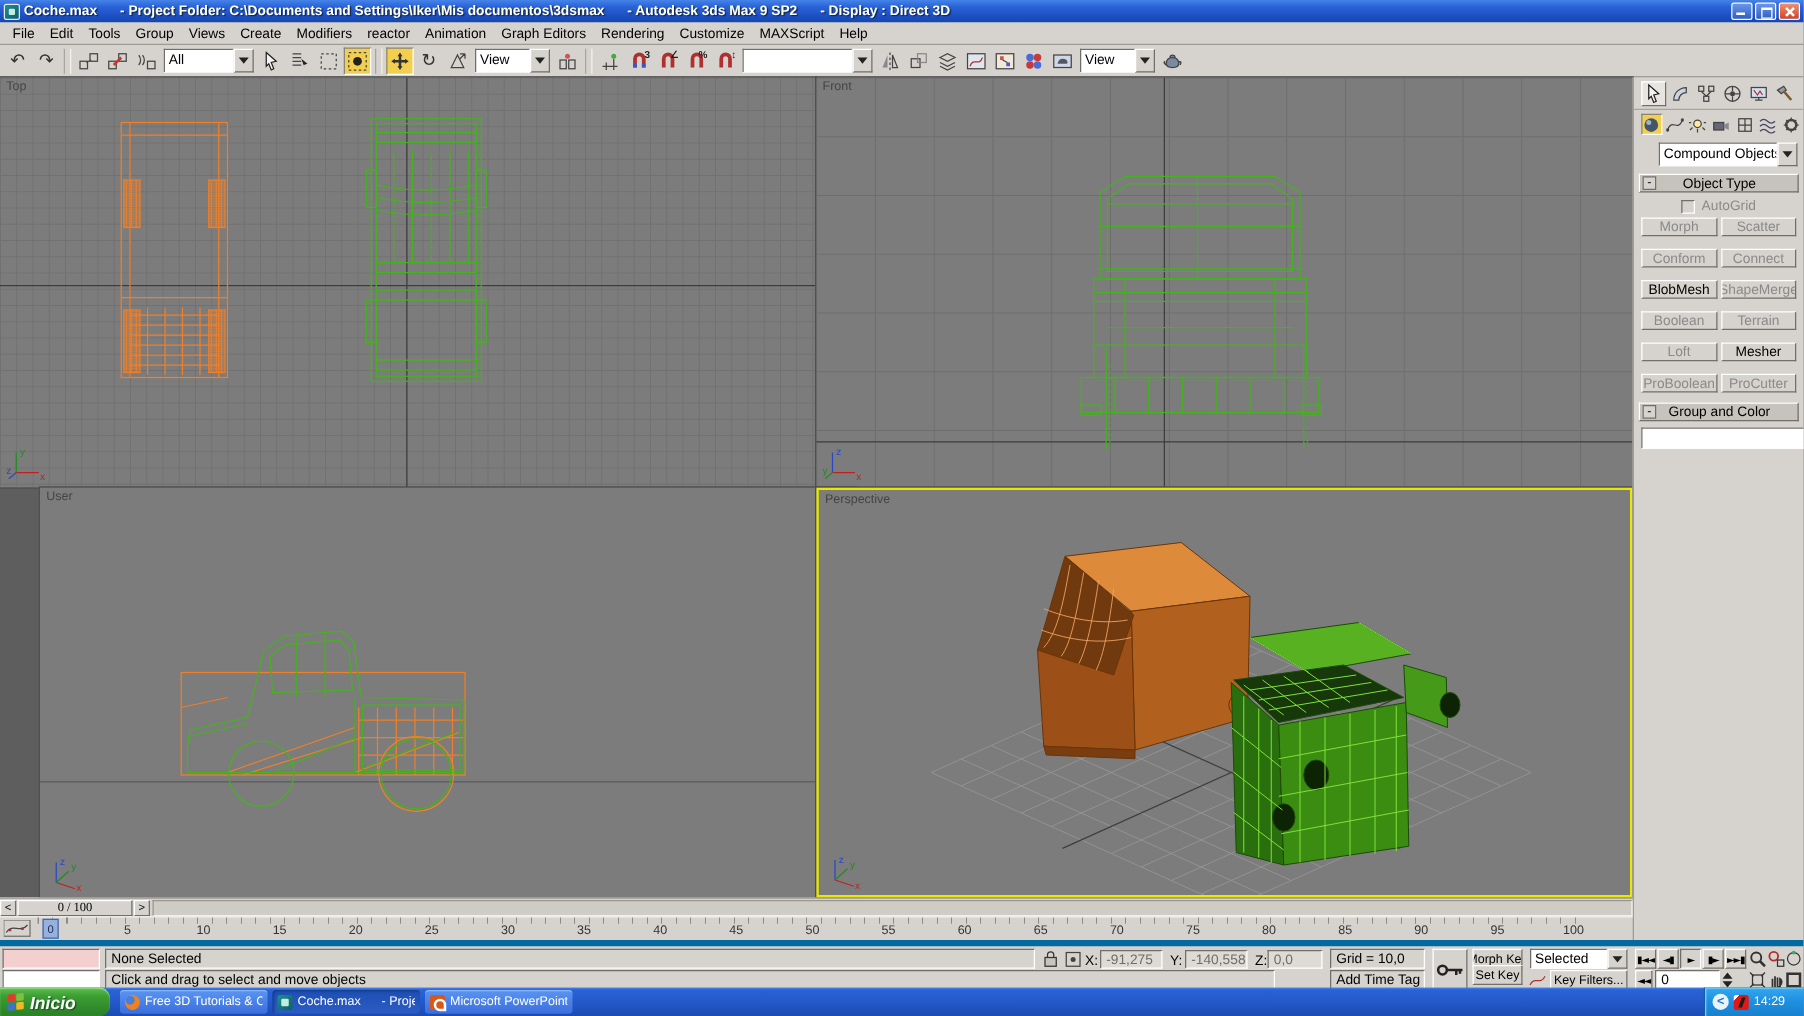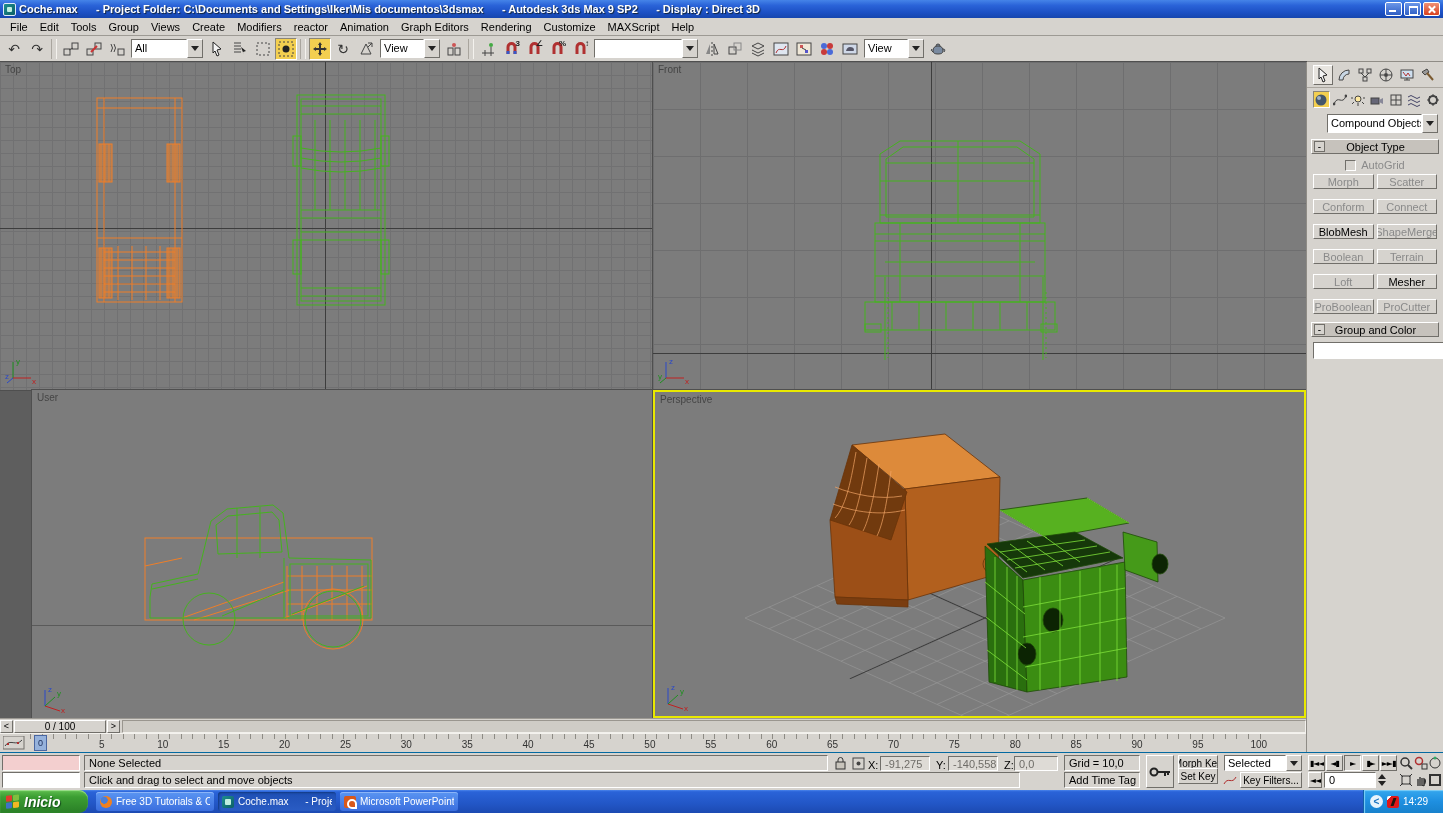--- a/index.html
+++ b/index.html
@@ -88,35 +88,35 @@
   .ot-btn .item-label { white-space:nowrap; }
   .ot-btn.disabled { color:#8a8a8a; }
   .name-row { display:flex; align-items:center; gap:4px; padding:2px 2px 6px 2px; }
   .name-input { flex:1; height:17px; background:#fff; border:1px solid; border-color:#716f6a #fff #fff #716f6a; font-size:11px; padding:0 2px; }
 
   
   .timeslider { position:absolute; left:0; top:718px; width:1306px; height:15px; background:#d6d3ce; border-top:1px solid #9d9a94; display:flex; align-items:center; }
   .ts-btn { width:13px; height:13px; background:#d6d3ce; border:1px solid; border-color:#fff #716f6a #716f6a #fff;
     display:flex; align-items:center; justify-content:center; font-size:9px; }
   .ts-slider { width:92px; height:13px; margin:0 1px; background:#d6d3ce; border:1px solid; border-color:#fff #716f6a #716f6a #fff;
-    display:flex; align-items:center; justify-content:center; font-size:10px; }
+    display:flex; align-items:center; justify-content:center; font-size:10px;font-family:Liberation Serif, serif; }
   .ts-track { flex:1; height:13px; margin-left:2px; background:#cfccc6; border:1px solid; border-color:#9a968f #f2f0ec #f2f0ec #9a968f; }
 
   .trackbar { position:absolute; left:0; top:733px; width:1306px; height:19px; background:#d6d3ce; border-top:1px solid #f4f2ee; }
   .mini-curve { position:absolute; left:3px; top:2px; width:22px; height:14px; }
   .ruler { position:absolute; left:30px; top:0; width:1240px; height:19px;
     background-image:repeating-linear-gradient(90deg,#8e8b85 0 1px,transparent 1px 11.6px);
     background-size:100% 5px; background-repeat:no-repeat; background-position:0 0; }
   .ruler-labels { position:absolute; left:30px; top:5px; width:1240px; display:flex; justify-content:space-between; }
   .tick-label { font-size:10px; color:#333; width:22px; text-align:center; }
   .tb-thumb { position:absolute; left:34px; top:1px; width:13px; height:16px; background:#96b2dc; border:1px solid #4a66a0;
     display:flex; align-items:center; justify-content:center; font-size:9px; color:#1a2c58; z-index:3; }
 
   
-  .statusbar { position:absolute; left:0; top:752px; width:1443px; height:38px; background:#d6d3ce; border-top:1px solid #0369a1; }
+  .statusbar { position:absolute; left:0; top:752px; width:1443px; height:38px; background:#d6d3ce; border-top:5px solid #0369a1; }
   .sb-box { position:absolute; border:1px solid; border-color:#716f6a #fff #fff #716f6a; background:#d6d3ce; font-size:11px;
     display:flex; align-items:center; padding:0 4px; overflow:hidden; white-space:nowrap; }
   .sb-btn { position:absolute; border:1px solid; border-color:#fff #716f6a #716f6a #fff; background:#d6d3ce; font-size:10px;
     display:flex; align-items:center; justify-content:center; overflow:hidden; white-space:nowrap; }
   .listener-pink { left:2px; top:2px; width:78px; height:16px; background:#f3cfcf; }
   .listener-white { left:2px; top:19px; width:78px; height:16px; background:#fff; }
   .coord-label { position:absolute; font-size:11px; top:6px; }
   .coord-field { background:#dedbd6; color:#6f6d68; }
   .playback { font-size:8px; letter-spacing:-1px; font-family:"DejaVu Sans",sans-serif; }
   .nav-ico { position:absolute; width:16px; height:16px; display:flex; align-items:center; justify-content:center; }

